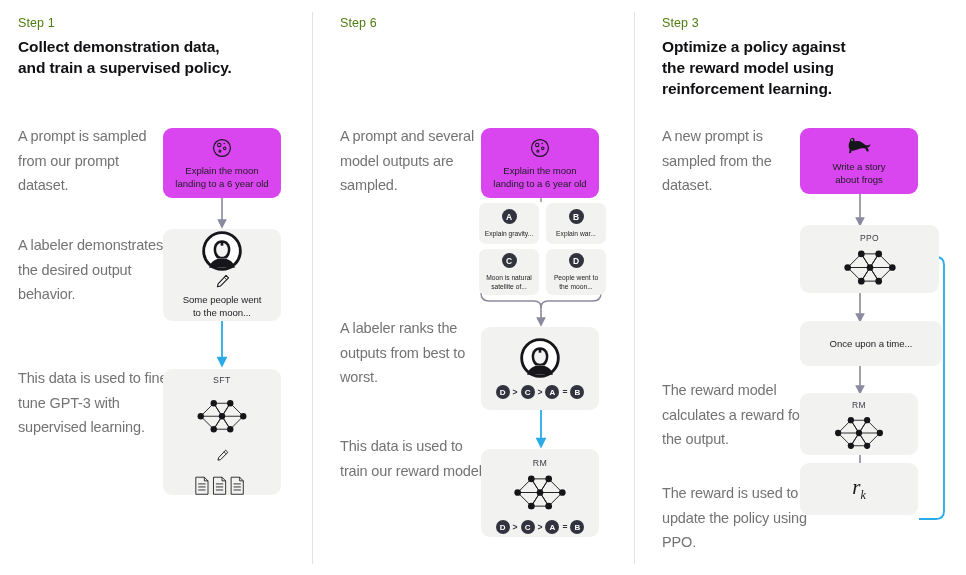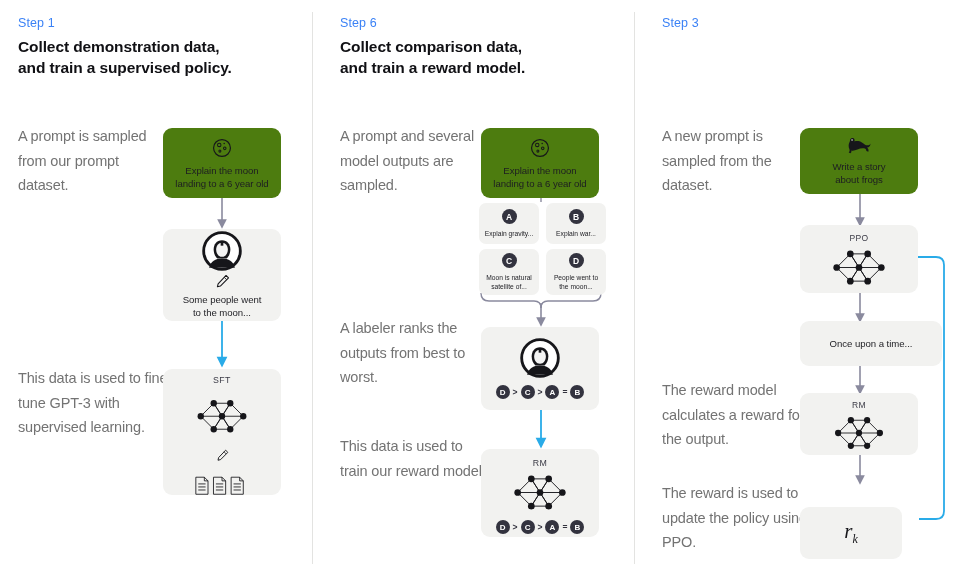--- a/index.html
+++ b/index.html
@@ -15,39 +15,39 @@
   .column{position:absolute;top:0;width:322px;height:575px;}
   .col1{left:0;} .col2{left:322px;} .col3{left:644px;}
 
   .divider{
     position:absolute;top:12px;width:1px;height:552px;background:#e3e3e1;
   }
   .div1{left:312px;} .div2{left:634px;}
 
   .step-label{
     position:absolute;left:18px;top:16px;
-    font-size:12.5px;color:#3b82f6;letter-spacing:.1px;
+    font-size:12.5px;color:#4d7c0f;letter-spacing:.1px;
   }
   .step-title{
     position:absolute;left:18px;top:36px;width:290px;
     font-size:15.5px;font-weight:bold;line-height:21px;color:#101014;
     letter-spacing:-.1px;
   }
 
   .body-text{
     position:absolute;left:18px;width:150px;
     font-size:14.5px;line-height:24.5px;color:#737373;letter-spacing:-.15px;
   }
 
   
   .card{
     position:absolute;border-radius:9px;box-sizing:border-box;
     display:flex;flex-direction:column;align-items:center;justify-content:center;
   }
-  .card-blue{background:#4d7c0f;}
+  .card-blue{background:#d946ef;}
   .card-gray{background:#f2f2f0;}
   .card-cap{
     font-size:9.6px;line-height:13px;text-align:center;color:#1d1d22;
     letter-spacing:-.05px;
   }
   .card-small-cap{font-size:6.7px;line-height:9px;text-align:center;color:#1d1d22;}
   .tag{
     font-size:8.5px;color:#3b3b46;letter-spacing:.4px;margin-bottom:2px;
   }
   .tag-lg{font-size:8.8px;}
@@ -115,20 +115,21 @@
 
     <path d="M919,519 L936,519 Q944,519 944,511 L944,265 Q944,257 936,257 L903,257" fill="none" stroke="#29abe8" stroke-width="1.8" marker-end="url(#ba)"></path>
   </svg>
 
   <div class="column col1">
     <div class="step-label">Step 1</div>
     <div class="step-title" style="white-space:pre-line">Collect demonstration data,
 and train a supervised policy.</div>
 
     <div class="body-text" style="top:124px;">A prompt is sampled from our prompt dataset.</div>
+    <div class="body-text" style="top:233px;">A labeler demonstrates the desired output behavior.</div>
     <div class="body-text" style="top:366px;width:160px;">This data is used to fine-tune GPT-3 with supervised learning.</div>
 
     <div class="card card-blue" style="left:163px;top:128px;width:118px;height:70px;">
       <svg width="22" height="22" viewBox="0 0 24 24">
         <circle cx="12" cy="12" r="9.2" fill="none" stroke="#16161a" stroke-width="1.3"></circle>
         <circle cx="9" cy="8.6" r="1.9" fill="none" stroke="#16161a" stroke-width="1.1"></circle>
         <circle cx="15" cy="12.4" r="1.4" fill="none" stroke="#16161a" stroke-width="1.1"></circle>
         <circle cx="9.7" cy="15.4" r="1.1" fill="none" stroke="#16161a" stroke-width="1.1"></circle>
         <circle cx="14.4" cy="7.2" r="0.8" fill="#16161a"></circle>
       </svg>
@@ -202,22 +203,20 @@
           <line x1="64" y1="13" x2="76" y2="13"></line>
             <line x1="64" y1="18" x2="76" y2="18"></line>
             <line x1="64" y1="23" x2="76" y2="23"></line>
         </g>
       </svg>
     </div>
   </div>
 
   <div class="column col2">
     <div class="step-label">Step 6</div>
-    <div class="step-title" style="white-space:pre-line">Collect comparison data,
-and train a reward model.</div>
 
     <div class="body-text" style="top:124px;">A prompt and several model outputs are sampled.</div>
     <div class="body-text" style="top:316px;">A labeler ranks the outputs from best to worst.</div>
     <div class="body-text" style="top:434px;">This data is used to train our reward model.</div>
 
     <div class="card card-blue" style="left:159px;top:128px;width:118px;height:70px;">
       <svg width="22" height="22" viewBox="0 0 24 24">
         <circle cx="12" cy="12" r="9.2" fill="none" stroke="#16161a" stroke-width="1.3"></circle>
         <circle cx="9" cy="8.6" r="1.9" fill="none" stroke="#16161a" stroke-width="1.1"></circle>
         <circle cx="15" cy="12.4" r="1.4" fill="none" stroke="#16161a" stroke-width="1.1"></circle>
@@ -304,20 +303,23 @@
         <span class="rank-op">&gt;</span>
         <span class="badge badge-rank">A</span>
         <span class="rank-op">=</span>
         <span class="badge badge-rank">B</span>
       </div>
     </div>
   </div>
 
   <div class="column col3">
     <div class="step-label">Step 3</div>
+    <div class="step-title" style="white-space:pre-line">Optimize a policy against
+the reward model using
+reinforcement learning.</div>
 
     <div class="body-text" style="top:124px;width:140px;">A new prompt is sampled from the dataset.</div>
     <div class="body-text" style="top:378px;width:150px;">The reward model calculates a reward for the output.</div>
     <div class="body-text" style="top:481px;">The reward is used to update the policy using PPO.</div>
 
     <div class="card card-blue" style="left:156px;top:128px;width:118px;height:66px;">
       <svg width="26" height="18" viewBox="0 0 40 28">
         <path d="M6,7 C6,3.5 9,2 11.5,3.5 C13,4.4 13.5,6.5 13,8.5
                  C16,7.5 21,7.8 24.5,10 C28,12.2 30,14.5 33,14.5
                  C36,14.5 37.5,13 38,11.5 C38,15 36,17.5 32.5,17.8
@@ -325,21 +327,21 @@
                  C31.5,21 30,19.5 27.5,19.2 C24,18.8 21,19.6 17.5,21
                  C14,22.4 11,23.2 8,22.5 C8.5,24.5 8,26 6.5,27
                  L4,25.5 C5.5,24 5.8,22 5,20.2 C3.6,17.2 3.5,13 5,10
                  C5.5,9 6,8 6,7 Z" fill="#16161a"></path>
         <circle cx="9.2" cy="6.2" r="1.1" fill="#ffffff"></circle>
       </svg>
       <div class="card-cap" style="white-space:pre-line;margin-top:6px;">Write a story
 about frogs</div>
     </div>
 
-    <div class="card card-gray" style="left:156px;top:225px;width:118px;height:68px;padding-top:5px;">
+    <div class="card card-gray" style="left:156px;top:225px;width:139px;height:68px;padding-top:5px;">
       <div class="tag">PPO</div>
       <svg width="62" height="45" viewBox="0 0 100 72">
         <g stroke="#16161a" stroke-width="1.5" fill="none">
           <line x1="14" y1="36" x2="36" y2="14"></line>
             <line x1="14" y1="36" x2="36" y2="58"></line>
           <line x1="14" y1="36" x2="50" y2="36"></line>
           <line x1="36" y1="14" x2="64" y2="14"></line>
             <line x1="36" y1="14" x2="50" y2="36"></line>
           <line x1="36" y1="14" x2="64" y2="58"></line>
           <line x1="36" y1="58" x2="64" y2="58"></line>
@@ -391,20 +393,20 @@
             <circle cx="36" cy="14" r="5.4"></circle>
           <circle cx="36" cy="58" r="5.4"></circle>
             <circle cx="50" cy="36" r="5.4"></circle>
           <circle cx="64" cy="14" r="5.4"></circle>
             <circle cx="64" cy="58" r="5.4"></circle>
           <circle cx="86" cy="36" r="5.4"></circle>
         </g>
       </svg>
     </div>
 
-    <div class="card card-gray" style="left:156px;top:507px;width:102px;height:52px;">
+    <div class="card card-gray" style="left:156px;top:463px;width:118px;height:52px;">
       <div class="rk">
         <span>r</span><sub>k</sub>
       </div>
     </div>
   </div>
 
 </div>
 
 </body></html>

